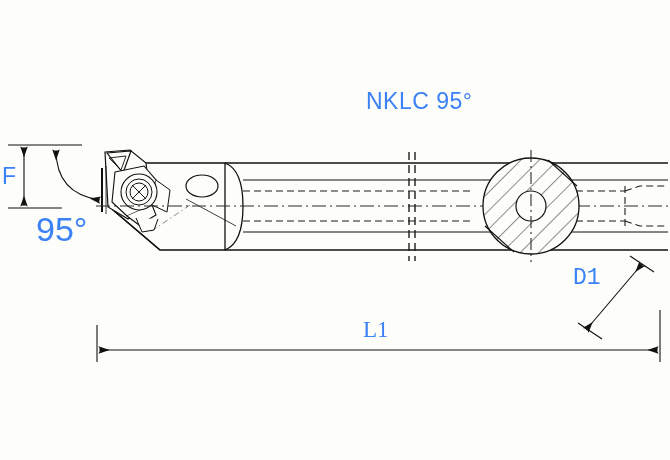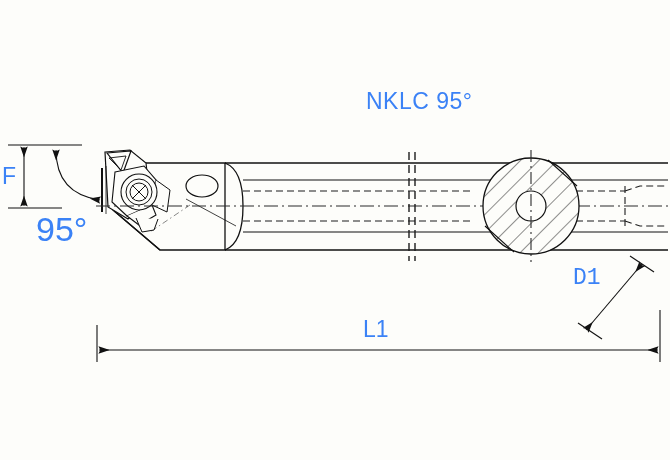--- a/index.html
+++ b/index.html
@@ -49,20 +49,21 @@
   #d1-text {
     left: 573px;
     top: 267px;
     font-size: 23px;
     font-family: Liberation Mono, monospace;
   }
   #l1-text {
     left: 363px;
     top: 318px;
     font-size: 23px;
+    font-family: Liberation Serif, serif;
   }
 </style>
 </head>
 <body>
 
 <div id="stage">
 
   <svg id="drawing" width="670" height="460" viewBox="0 0 670 460">
 
     <defs>

